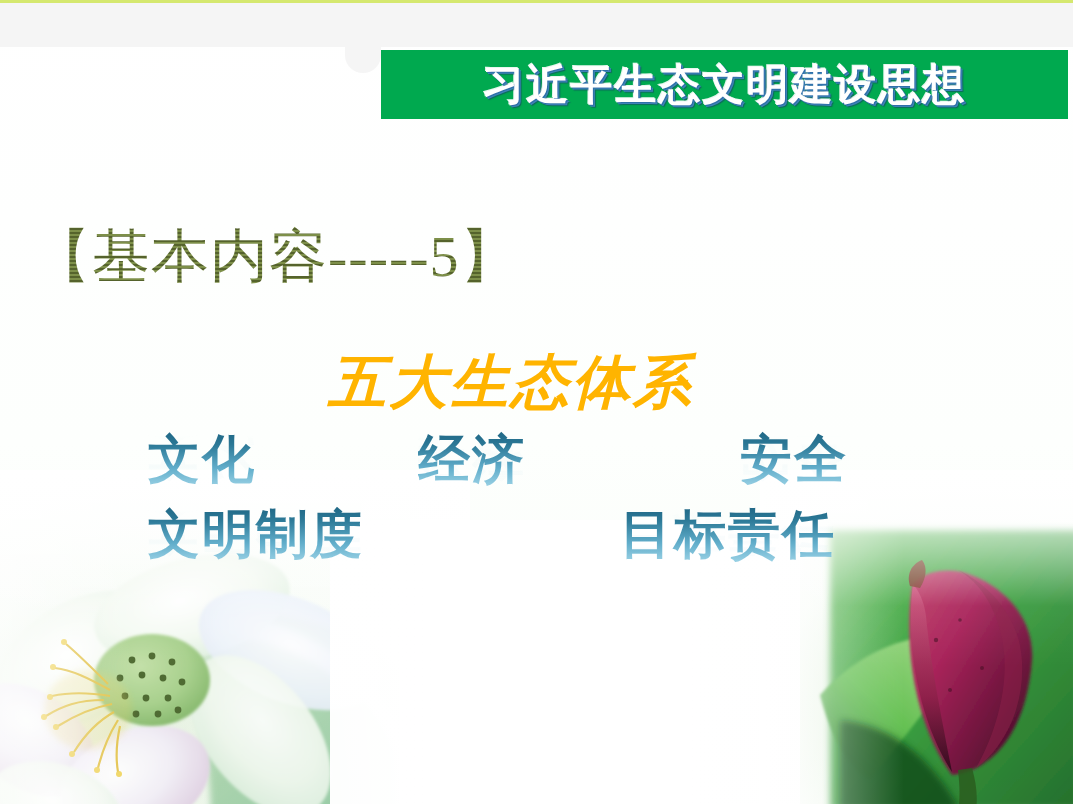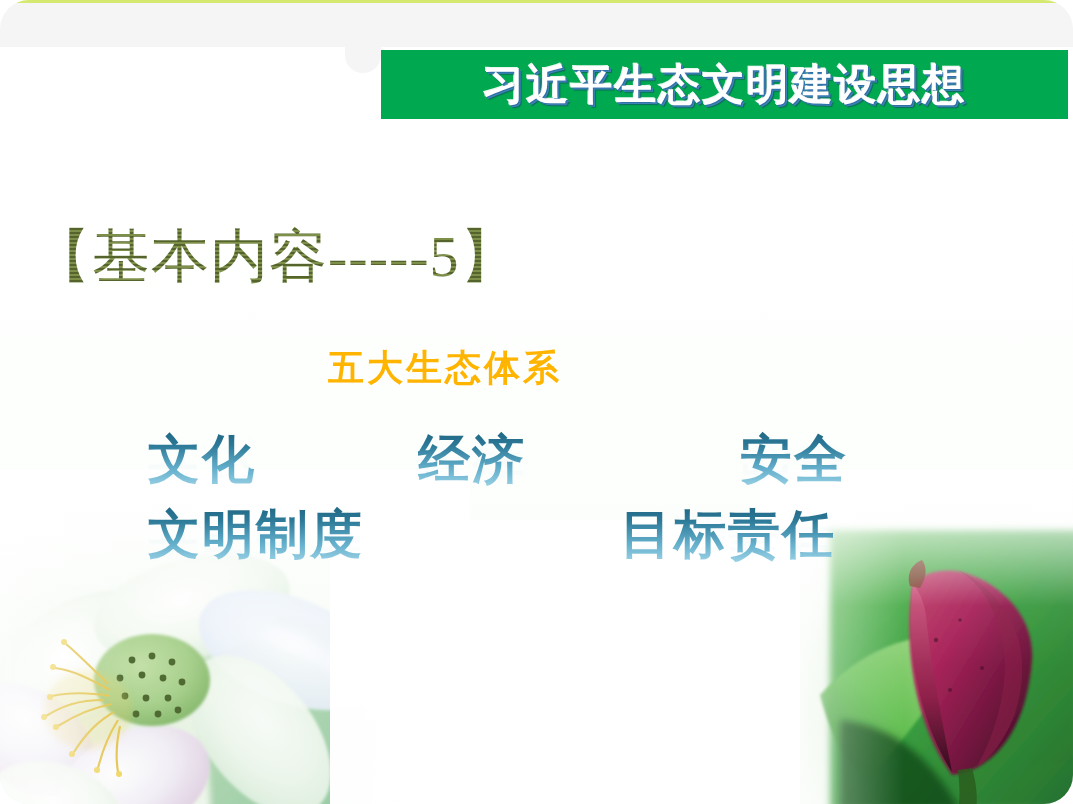--- a/index.html
+++ b/index.html
@@ -10,21 +10,20 @@
   body {
     font-family: "Liberation Sans", sans-serif;
   }
 
   #slide {
     position: relative;
     width: 1073px;
     height: 804px;
     overflow: hidden;
     background: #fdfefd;
-    border-radius: 29px;
   }
 
   
   .bg-layer { position: absolute; pointer-events: none; }
 
   
   .bg-base {
     left: 0; top: 0; width: 1073px; height: 804px;
     background:
       radial-gradient(ellipse 520px 360px at 14% 92%, rgba(214,232,206,0.55) 0%, rgba(240,248,238,0.25) 45%, rgba(255,255,255,0) 72%),
@@ -121,26 +120,27 @@
     text-shadow: none;
     filter: drop-shadow(1px 1px 0 rgba(255,255,255,0.85));
   }
 
   
   .topic-orange {
     position: absolute;
     left: 328px;
     top: 344px;
     font-family: "Liberation Sans", sans-serif;
-    font-size: 36px;
+    font-size: 58px;
     font-weight: 700;
     letter-spacing: 3px;
     white-space: nowrap;
     color: #ffb400;
     text-shadow: 1px 1px 0 rgba(255,255,255,0.7);
+    font-style: italic;
   }
 
   
   .kw {
     position: absolute;
     font-family: "Liberation Sans", sans-serif;
     font-weight: 700;
     letter-spacing: 2px;
     white-space: nowrap;
     background-image: linear-gradient(180deg,

